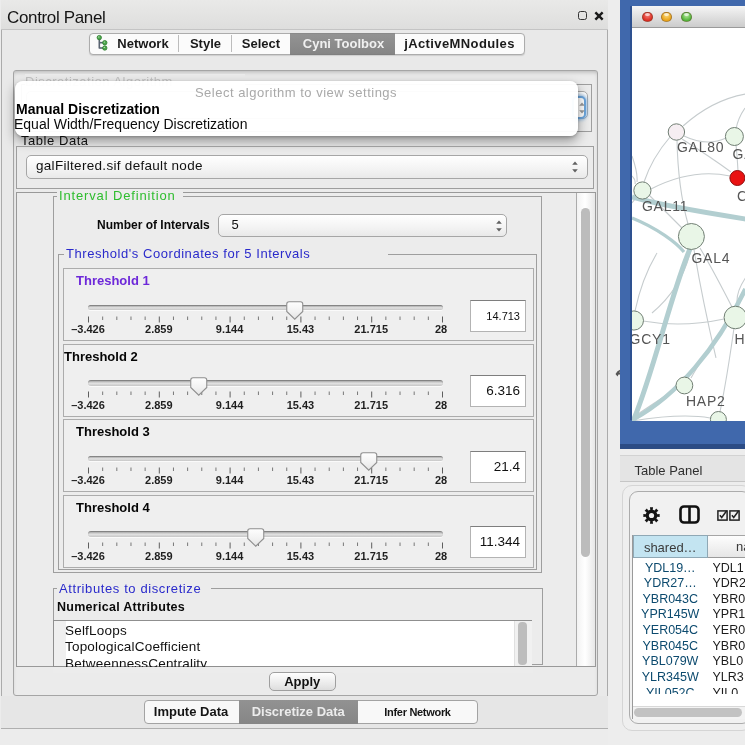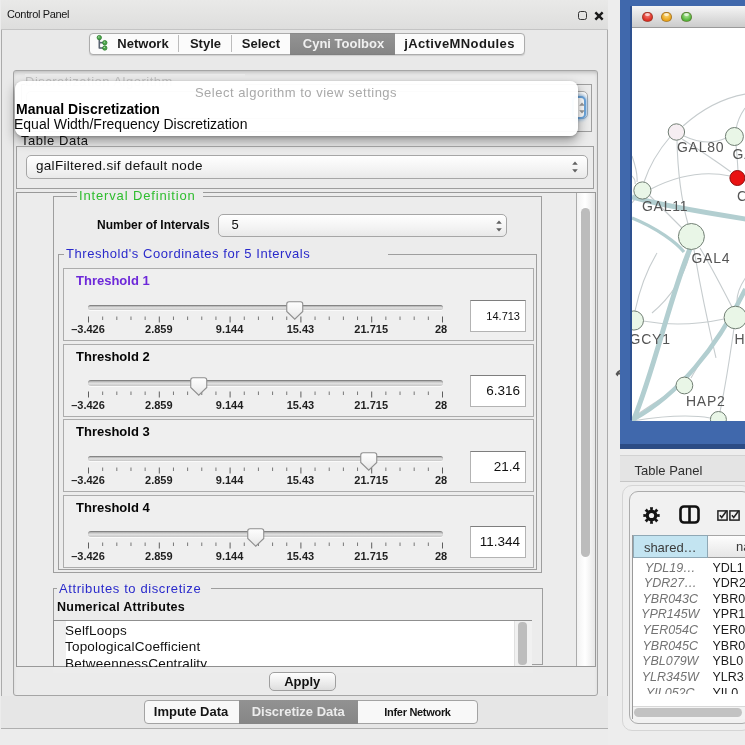--- a/index.html
+++ b/index.html
@@ -3,21 +3,21 @@
 <style>
 html,body{margin:0;padding:0;}
 body{width:745px;height:745px;overflow:hidden;position:relative;background:#ECECEC;
  font-family:"Liberation Sans",sans-serif;-webkit-font-smoothing:antialiased;}
 .ab{position:absolute;}
 .combo{background:linear-gradient(#FFFFFF,#F3F3F3 60%,#E9E9E9);border:1px solid #A6A6A6;border-radius:5px;box-sizing:border-box;}
 </style></head><body>
 
 <div class="ab" style="left:1px;top:0px;width:607px;height:729px;background:#E9E9E9;border-left:1px solid #ABABAB;border-right:1px solid #ABABAB;box-sizing:border-box;"></div>
 <div class="ab" style="left:1px;top:0px;width:607px;height:29.5px;background:linear-gradient(#E9E9E8,#DEDEDD);border-bottom:1px solid #C4C4C4;box-sizing:border-box;"></div>
-<div class="ab" style="left:7px;top:8px;width:200px;height:16px;font-size:11px;letter-spacing:-0.35px;color:#151515;">Control Panel</div>
+<div class="ab" style="left:7px;top:8px;width:200px;height:16px;font-size:17px;letter-spacing:-0.35px;color:#151515;">Control Panel</div>
 <div class="ab" style="left:577.5px;top:11px;width:9.5px;height:9px;border:1.6px solid #333;border-radius:2.5px;box-sizing:border-box;"></div>
 <svg class="ab" style="left:593px;top:10px" width="12" height="12" viewBox="0 0 12 12">
     <path d="M1.5,3.2 L3.2,1.5 L6,4.3 L8.8,1.5 L10.5,3.2 L7.7,6 L10.5,8.8 L8.8,10.5 L6,7.7 L3.2,10.5 L1.5,8.8 L4.3,6 Z" fill="#1A1A1A"></path>
   </svg>
 <div class="ab" style="left:88.5px;top:32.5px;width:436px;height:22px;background:#FBFBFB;border:1px solid #ACACAC;border-radius:4px;box-sizing:border-box;box-shadow:0 1px 1px rgba(0,0,0,0.12);"></div>
 <div class="ab" style="left:290px;top:32.5px;width:105px;height:22px;background:linear-gradient(#939393,#858585);box-sizing:border-box;border-top:1px solid #8A8A8A;border-bottom:1px solid #7F7F7F;"></div>
 <div class="ab" style="left:178px;top:35px;width:1px;height:17px;background:#BCBCBC;"></div>
 <div class="ab" style="left:231px;top:35px;width:1px;height:17px;background:#BCBCBC;"></div>
 <div class="ab" style="left:395px;top:35px;width:0px;height:0px;"></div>
 <div class="ab" style="left:73.0px;top:37px;width:140px;height:14px;font-size:13px;font-weight:700;color:#1A1A1A;text-align:center;line-height:14px;">Network</div>
@@ -59,21 +59,21 @@
 <div class="ab" style="left:36px;top:153.5px;width:400px;height:24.5px;font-size:13.5px;letter-spacing:0.3px;color:#111;line-height:24.5px;">galFiltered.sif default node</div>
 <svg class="ab" style="left:571px;top:160.5px" width="8" height="12" viewBox="0 0 8 12">
     <path d="M4,0.5 L6.8,3.8 H1.2 Z" fill="#606060"></path>
     <path d="M4,11.5 L6.8,8.2 H1.2 Z" fill="#606060"></path>
   </svg>
 <div class="ab" style="left:15.5px;top:192px;width:580px;height:474.5px;border:1px solid #999;background:#ECECEC;box-sizing:border-box;"></div>
 <div class="ab" style="left:575.5px;top:193px;width:19px;height:472.5px;border-left:1px solid #ABABAB;background:linear-gradient(to right,#F2F2F2,#FFFFFF 45%,#E7E7E7);box-sizing:border-box;"></div>
 <div class="ab" style="left:580.5px;top:207.5px;width:9.5px;height:349px;background:#BCBCBC;border-radius:5px;"></div>
 <div class="ab" style="left:53px;top:195.5px;width:489px;height:377.5px;border:1px solid #9E9E9E;box-sizing:border-box;"></div>
 <div class="ab" style="left:57px;top:189px;width:0px;height:0px;"></div>
-<div class="ab" style="left:57px;top:189px;width:122px;height:13px;font-size:13px;letter-spacing:0.85px;color:#2EBD2E;line-height:13px;background:#ECECEC;padding:0 2px;white-space:nowrap;margin-left:20px;">Interval Definition</div>
+<div class="ab" style="left:57px;top:189px;width:122px;height:13px;font-size:13px;letter-spacing:0.85px;color:#2EBD2E;line-height:13px;background:#ECECEC;padding:0 2px;white-space:nowrap;">Interval Definition</div>
 <div class="ab" style="left:97px;top:217.5px;width:170px;height:14px;font-size:12px;font-weight:700;color:#0A0A0A;">Number of Intervals</div>
 <div class="ab combo" style="left:218px;top:214px;width:289px;height:22.5px;"></div>
 <div class="ab" style="left:231.5px;top:214px;width:60px;height:22.5px;font-size:13px;color:#111;line-height:22.5px;">5</div>
 <svg class="ab" style="left:494.5px;top:219.5px" width="8" height="12" viewBox="0 0 8 12">
     <path d="M4,0.5 L6.8,3.8 H1.2 Z" fill="#606060"></path>
     <path d="M4,11.5 L6.8,8.2 H1.2 Z" fill="#606060"></path>
   </svg>
 <div class="ab" style="left:57.5px;top:253.5px;width:479px;height:316px;border:1px solid #9E9E9E;box-sizing:border-box;"></div>
 <div class="ab" style="left:64px;top:247px;width:320px;height:13px;font-size:13px;letter-spacing:0.55px;color:#2A2ACB;line-height:13px;background:#ECECEC;padding:0 2px;white-space:nowrap;">Threshold's Coordinates for 5 Intervals</div>
 <div class="ab" style="left:62.5px;top:268px;width:471px;height:73px;background:#EFEFEF;border:1px solid #ACACAC;box-sizing:border-box;"></div>
@@ -119,21 +119,21 @@
         <stop offset="0" stop-color="#FEFEFE"></stop>
         <stop offset="0.55" stop-color="#F2F2F2"></stop>
         <stop offset="1" stop-color="#E4E4E4"></stop>
       </linearGradient>
     </defs>
     <path d="M0.75,3 A2.3,2.3 0 0 1 3.05,0.75 L14.45,0.75 A2.3,2.3 0 0 1 16.75,3 L16.75,10.5 L8.75,18.2 L0.75,10.5 Z" fill="url(#thg)" stroke="#8F8F8F" stroke-width="1.1"></path>
   </svg>
 <div class="ab" style="left:470px;top:299.5px;width:56px;height:32px;background:#FFF;border:1px solid #B3B3B3;border-top-color:#7E7E7E;box-sizing:border-box;"></div>
 <div class="ab" style="left:470px;top:299.5px;width:50px;height:32px;font-size:11px;color:#111;text-align:right;line-height:32px;">14.713</div>
 <div class="ab" style="left:62.5px;top:343.5px;width:471px;height:73px;background:#EFEFEF;border:1px solid #ACACAC;box-sizing:border-box;"></div>
-<div class="ab" style="left:76px;top:348.5px;width:200px;height:14px;font-size:13px;font-weight:700;color:#050505;">Threshold 2</div>
+<div class="ab" style="left:64px;top:348.5px;width:200px;height:14px;font-size:13px;font-weight:700;color:#050505;">Threshold 2</div>
 <div class="ab" style="left:87.5px;top:380.0px;width:355px;height:5.5px;background:linear-gradient(#999 0%,#E2E2E2 55%,#C6C6C6);border-radius:3px;box-shadow:inset 0 1px 1px rgba(0,0,0,0.22),0 1px 0 rgba(255,255,255,0.7);"></div>
 <svg class="ab" style="left:87.5px;top:391.0px" width="356" height="8" viewBox="0 0 356 8">
     <line x1="0.50" y1="0.5" x2="0.50" y2="6.5" stroke="#5E5E5E" stroke-width="1"></line>
     <line x1="14.66" y1="0.5" x2="14.66" y2="4" stroke="#787878" stroke-width="1"></line>
     <line x1="28.82" y1="0.5" x2="28.82" y2="4" stroke="#787878" stroke-width="1"></line>
     <line x1="42.98" y1="0.5" x2="42.98" y2="4" stroke="#787878" stroke-width="1"></line>
     <line x1="57.14" y1="0.5" x2="57.14" y2="4" stroke="#787878" stroke-width="1"></line>
     <line x1="71.30" y1="0.5" x2="71.30" y2="6.5" stroke="#5E5E5E" stroke-width="1"></line>
     <line x1="85.46" y1="0.5" x2="85.46" y2="4" stroke="#787878" stroke-width="1"></line>
     <line x1="99.62" y1="0.5" x2="99.62" y2="4" stroke="#787878" stroke-width="1"></line>
@@ -373,15 +373,15 @@
     <path d="M2.9,5.3 L4.7,7.5 L9.7,0.7" fill="none" stroke="#222" stroke-width="1.5"></path>
   </svg>
 <svg class="ab" style="left:729.3px;top:509.5px" width="11" height="11" viewBox="0 0 11 11">
     <rect x="0.9" y="0.9" width="9.2" height="9.2" fill="none" stroke="#222" stroke-width="1.5"></rect>
     <path d="M2.9,5.3 L4.7,7.5 L9.7,0.7" fill="none" stroke="#222" stroke-width="1.5"></path>
   </svg>
 <div class="ab" style="left:632px;top:534.5px;width:113px;height:184px;background:#FFF;border-left:1px solid #9A9A9A;box-sizing:border-box;overflow:hidden;"></div>
 <div class="ab" style="left:632.5px;top:534.5px;width:75.5px;height:23px;background:#C3E4F1;border:1px solid #8FA8B5;box-sizing:border-box;font-size:13px;color:#3A3A3A;text-align:center;line-height:23px;">shared…</div>
 <div class="ab" style="left:708px;top:534.5px;width:37px;height:23px;background:linear-gradient(#FDFDFD,#E6E6E6);border-top:1px solid #A5A5A5;border-bottom:1px solid #9A9A9A;box-sizing:border-box;"></div>
 <div class="ab" style="left:736px;top:534.5px;width:30px;height:23px;font-size:13px;color:#3A3A3A;line-height:23px;">name</div>
-<div class="ab" style="left:632.5px;top:560.5px;width:75.5px;height:133px;font-size:12.5px;color:#737373;text-align:center;line-height:15.65px;overflow:hidden;font-style:italic;">YDL19…<br>YDR27…<br>YBR043C<br>YPR145W<br>YER054C<br>YBR045C<br>YBL079W<br>YLR345W<br>YIL052C</div>
+<div class="ab" style="left:632.5px;top:560.5px;width:75.5px;height:133px;font-size:12.5px;color:#0c4a6e;text-align:center;line-height:15.65px;overflow:hidden;">YDL19…<br>YDR27…<br>YBR043C<br>YPR145W<br>YER054C<br>YBR045C<br>YBL079W<br>YLR345W<br>YIL052C</div>
 <div class="ab" style="left:712.5px;top:560.5px;width:40px;height:133px;font-size:12.5px;color:#1C1C1C;line-height:15.65px;overflow:hidden;">YDL1<br>YDR2<br>YBR0<br>YPR1<br>YER0<br>YBR0<br>YBL0<br>YLR3<br>YIL0</div>
 <div class="ab" style="left:632.5px;top:706px;width:112.5px;height:12.5px;background:#F3F3F3;border-top:1px solid #D8D8D8;box-sizing:border-box;"></div>
 <div class="ab" style="left:634px;top:707.5px;width:108px;height:9.5px;background:#C2C2C2;border-radius:5px;"></div>
 </body></html>

